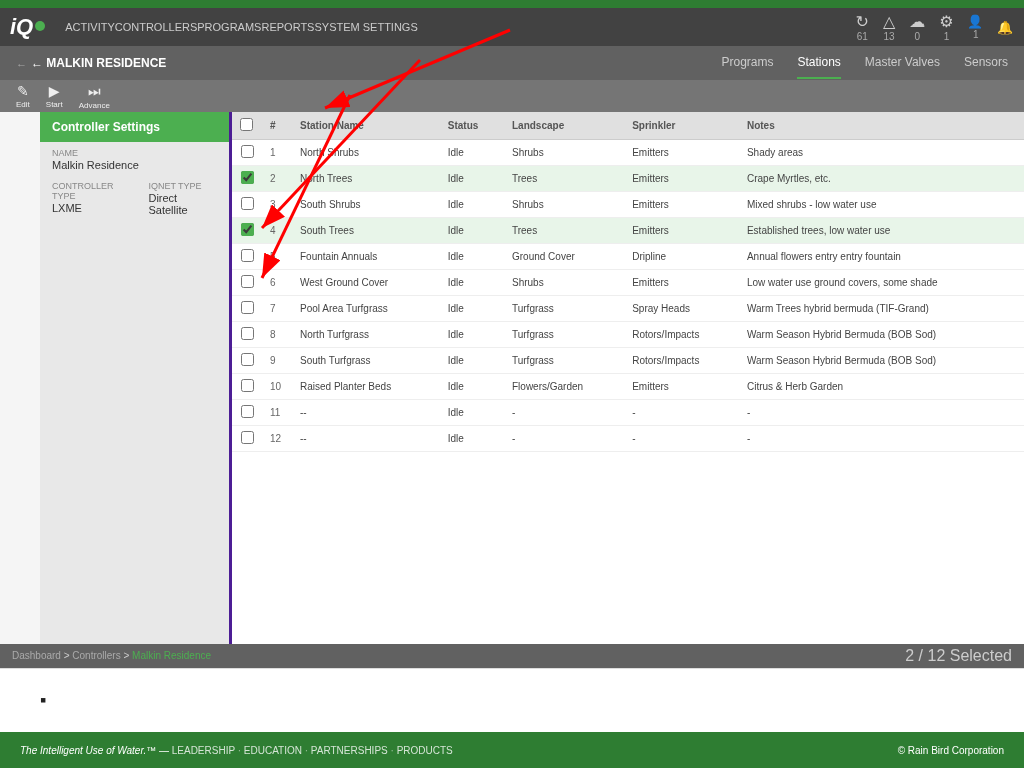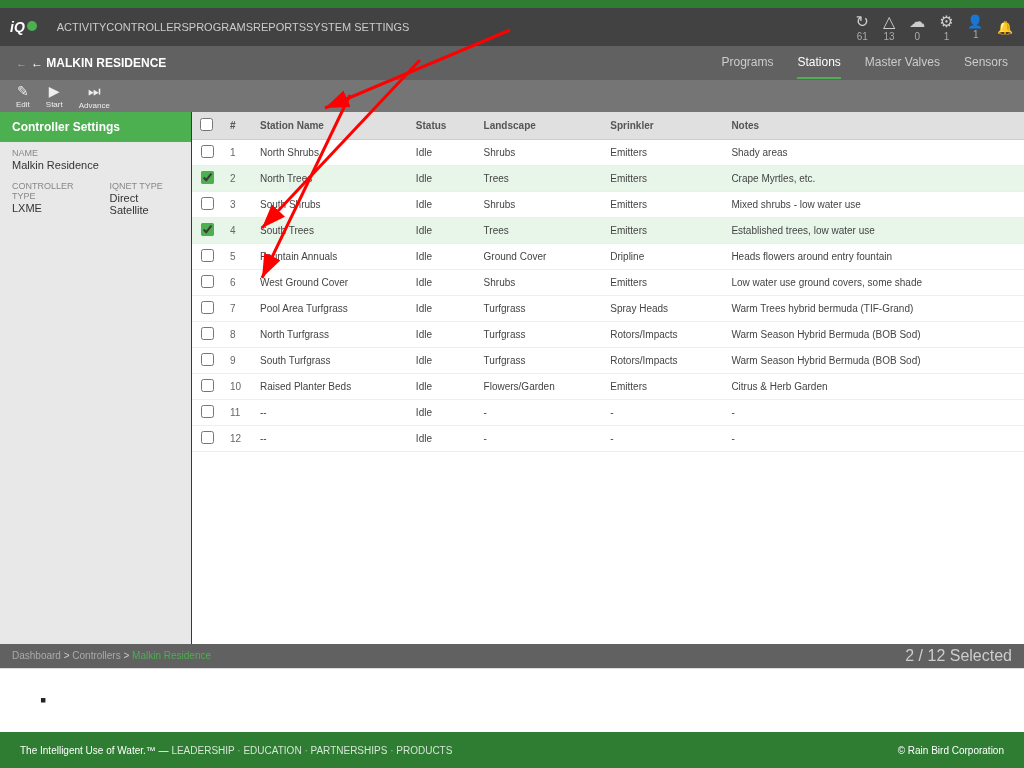--- a/index.html
+++ b/index.html
@@ -29,21 +29,21 @@
     }
 
     .nav-logo {
       display: flex;
       align-items: center;
       gap: 2px;
     }
 
     .logo-iq {
       color: white;
-      font-size: 14px;
+      font-size: 22px;
       font-weight: bold;
       font-style: italic;
     }
 
     .logo-dot {
       width: 10px;
       height: 10px;
       background: #4caf50;
       border-radius: 50%;
       margin-bottom: 2px;
@@ -152,23 +152,24 @@
     .main-content {
       display: flex;
       flex: 1;
       overflow: hidden;
     }
 
     
     .sidebar {
       width: 192px;
       background: #e8e8e8;
-      border-right: 1px solid #4c1d95;
+      border-right: 3px solid #4c1d95;
       display: flex;
       flex-direction: column;
+      margin-left: 40px;
     }
 
     .sidebar-title {
       background: #4caf50;
       color: white;
       font-size: 12px;
       font-weight: bold;
       padding: 8px 12px;
     }
 
@@ -308,20 +309,21 @@
       justify-content: space-between;
       padding: 0 20px;
     }
 
     .footer-left {
       color: white;
       font-size: 10px;
     }
 
     .footer-left .tagline {
+      font-style: italic;
     }
 
     .footer-right {
       color: white;
       font-size: 10px;
     }
 
     .footer-dots {
       display: flex;
       gap: 16px;
@@ -522,21 +524,21 @@
     </tr>
               <tr>
       <td class="checkbox-cell">
         <input type="checkbox" style="">
       </td>
       <td class="num-cell">5</td>
       <td>Fountain Annuals</td>
       <td>Idle</td>
       <td>Ground Cover</td>
       <td>Dripline</td>
-      <td>Heads flowers around entry fountain</td>
+      <td>Annual flowers entry entry fountain</td>
     </tr>
               <tr>
       <td class="checkbox-cell">
         <input type="checkbox" style="">
       </td>
       <td class="num-cell">6</td>
       <td>West Ground Cover</td>
       <td>Idle</td>
       <td>Shrubs</td>
       <td>Emitters</td>

